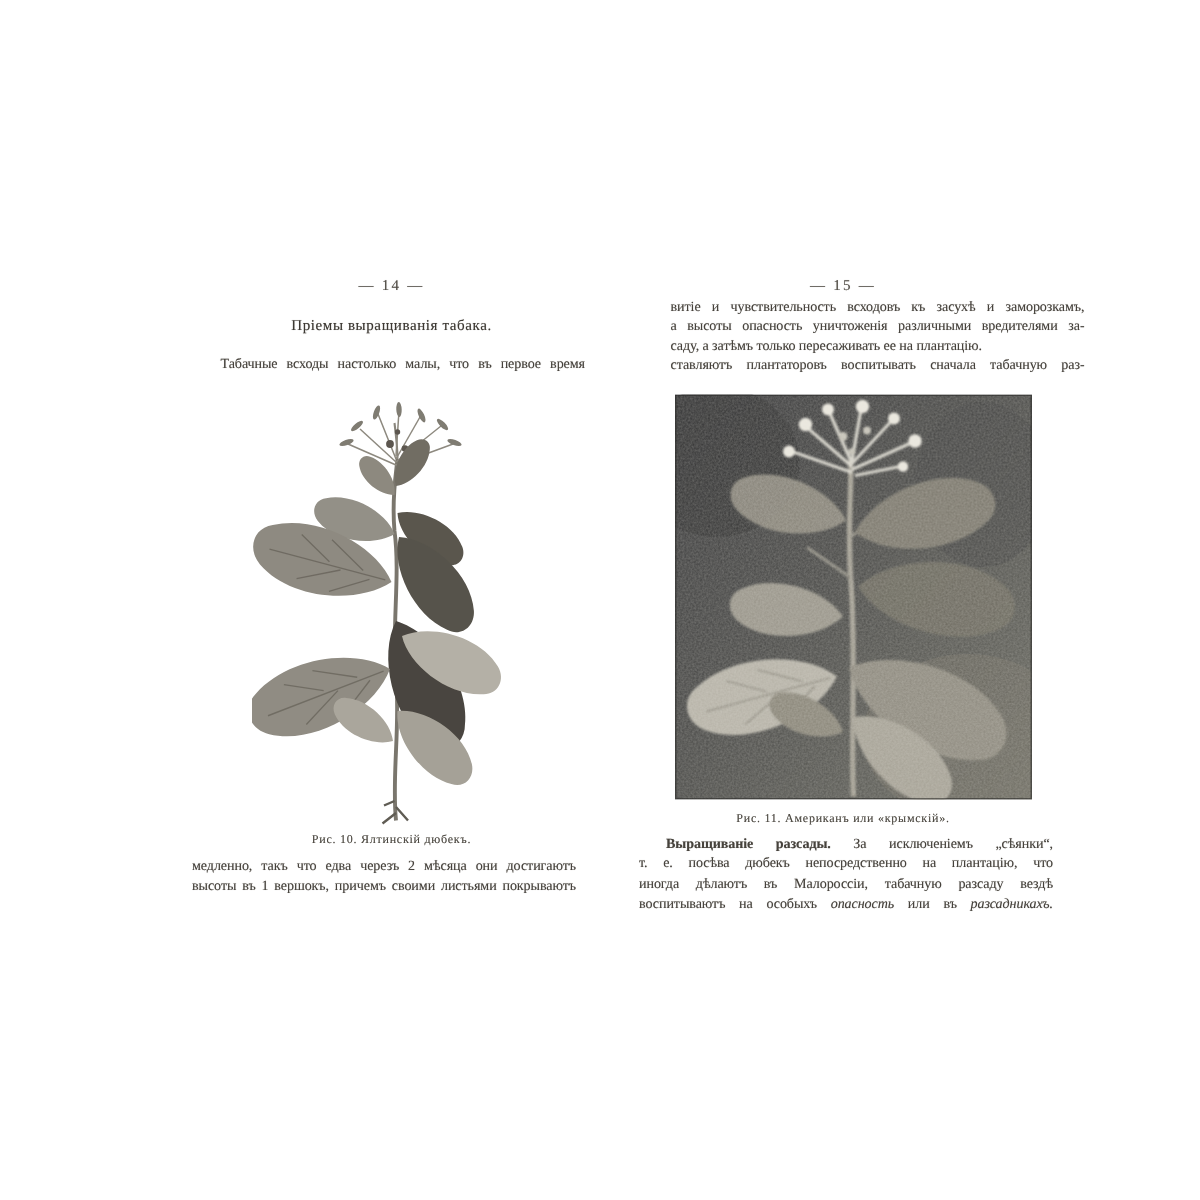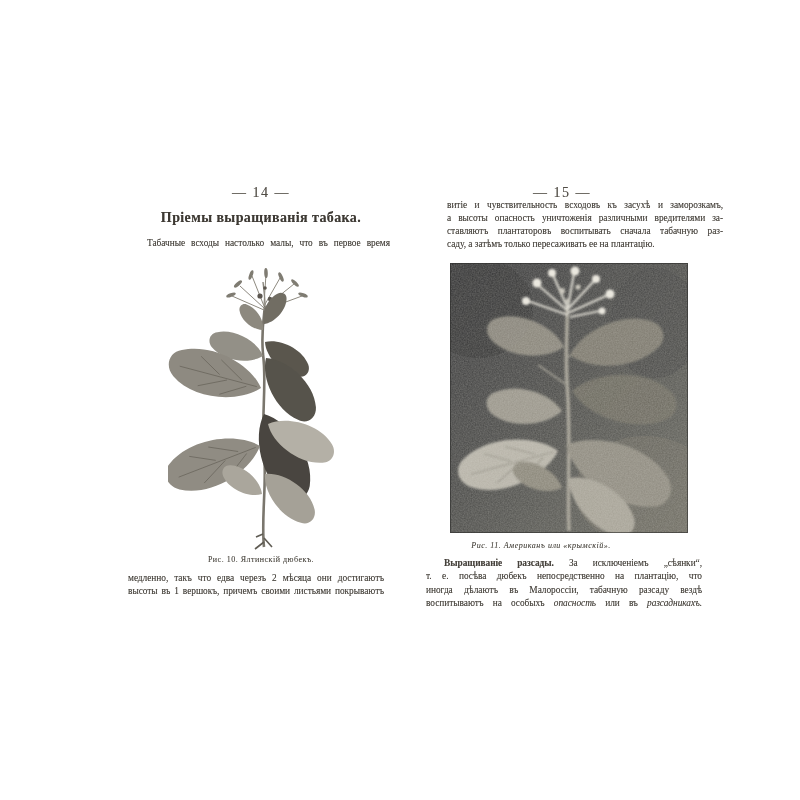--- a/index.html
+++ b/index.html
@@ -2,26 +2,26 @@
 <html><head>
 <meta charset="utf-8">
 <style>
   html,body{margin:0;padding:0;}
   body{
     width:800px;height:800px;position:relative;background:#ffffff;
     font-family:"Liberation Serif","DejaVu Serif",serif;color:#46423c;overflow:hidden;
   }
   .abs{position:absolute;}
   .pagenum{
-    font-size:14px;text-align:center;letter-spacing:1.5px;color:#514d46;
+    font-size:10px;text-align:center;letter-spacing:1.5px;color:#514d46;
     text-shadow:0 0 .5px rgba(70,66,60,.4);
   }
   .heading{
-    font-size:14px;line-height:17px;text-align:center;letter-spacing:.4px;color:#3d3933;
-    font-weight:bold;margin:0;text-shadow:0 0 .5px rgba(61,57,51,.5);
+    font-size:10px;line-height:17px;text-align:center;letter-spacing:.4px;color:#3d3933;
+    font-weight:normal;margin:0;text-shadow:0 0 .5px rgba(61,57,51,.5);
   }
   .para{
     font-size:9.4px;letter-spacing:-.05px;
     text-shadow:0 0 .5px rgba(70,66,60,.45);
   }
   .para .line{
     text-align:justify;text-align-last:justify;white-space:normal;
     overflow:hidden;
   }
   .para .line.natural{text-align-last:left;}
@@ -123,22 +123,22 @@
 
 </section>
 
 <section>
 
   <div class="abs pagenum" style="left:424px;top:185px;width:276px;">— 15 —</div>
 
   <div class="abs para lh130" style="left:447px;top:199px;width:276px;">
     <div class="line">витіе и чувствительность всходовъ къ засухѣ и заморозкамъ,</div>
     <div class="line">а высоты опасность уничтоженія различными вредителями за-</div>
+    <div class="line natural">саду, а затѣмъ только пересаживать ее на плантацію.</div>
     <div class="line">ставляютъ плантаторовъ воспитывать сначала табачную раз-</div>
-    <div class="line natural">саду, а затѣмъ только пересаживать ее на плантацію.</div>
   </div>
 
   <figure class="abs" style="left:450px;top:263px;width:238px;height:270px;">
     <svg width="238" height="270" viewBox="0 0 238 270">
       <defs>
         <path id="lf2" d="M0,0 C12,-15 42,-22 60,-11 C68,-6 68,4 60,8 C42,19 12,14 0,0 Z"></path>
         <linearGradient id="pg" x1="0" y1="0" x2="1" y2="1">
           <stop offset="0" stop-color="#39393b"></stop>
           <stop offset="0.45" stop-color="#4a4a48"></stop>
           <stop offset="0.8" stop-color="#5e5e58"></stop>
@@ -195,21 +195,21 @@
               <circle cx="128" cy="24" r="2.6"></circle>
               <circle cx="118" cy="38" r="2.4"></circle>
           </g>
         </g>
       </g>
       <rect width="238" height="270" filter="url(#grain)" opacity="0.5"></rect>
       <rect x="0.5" y="0.5" width="237" height="269" fill="none" stroke="#2c2c2a" stroke-width="1" opacity="0.6"></rect>
     </svg>
   </figure>
 
-  <div class="abs caption" style="left:403px;top:541px;width:276px;font-style:italic;">Рис. 11. Американъ или «крымскій».</div>
+  <div class="abs caption" style="left:424px;top:541px;width:276px;">Рис. 11. Американъ или «крымскій».</div>
 
   <div class="abs para lh134" style="left:426px;top:557px;width:276px;">
     <div class="line ind18"><span class="lead">Выращиваніе разсады.</span><span> За исключеніемъ „сѣянки“,</span></div>
     <div class="line">т. е. посѣва дюбекъ непосредственно на плантацію, что</div>
     <div class="line">иногда дѣлаютъ въ Малороссіи, табачную разсаду вездѣ</div>
     <div class="line"><span>воспитываютъ на особыхъ </span><span class="it">опасность</span><span> или въ </span><span class="it">разсадникахъ.</span></div>
   </div>
 
 </section>
 

